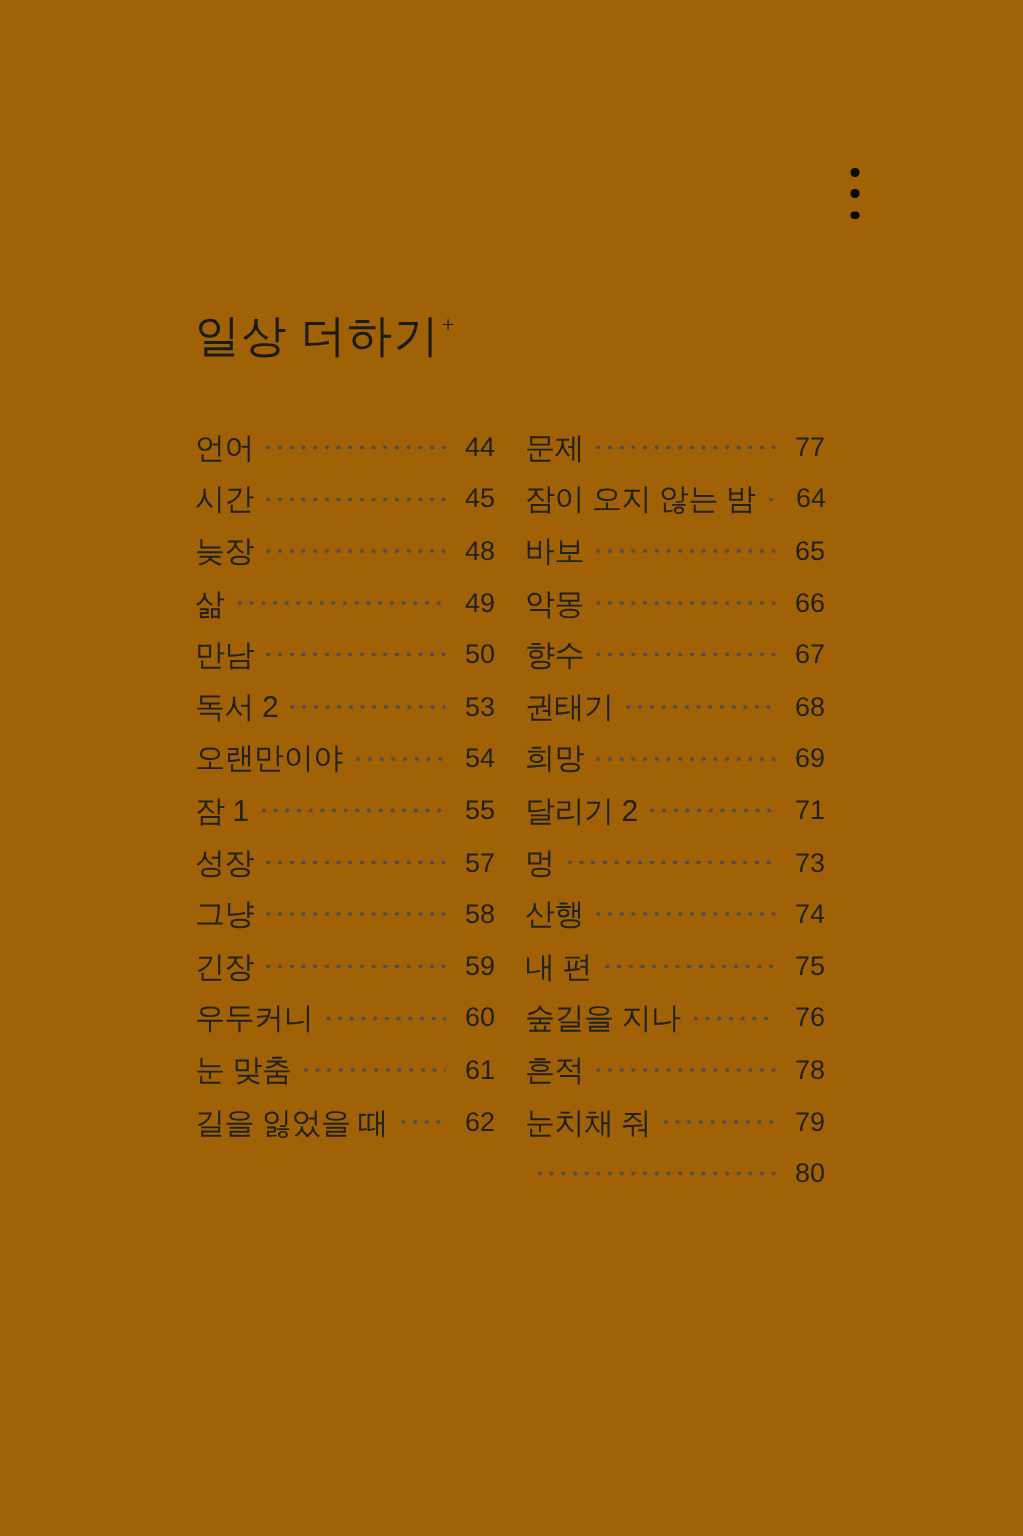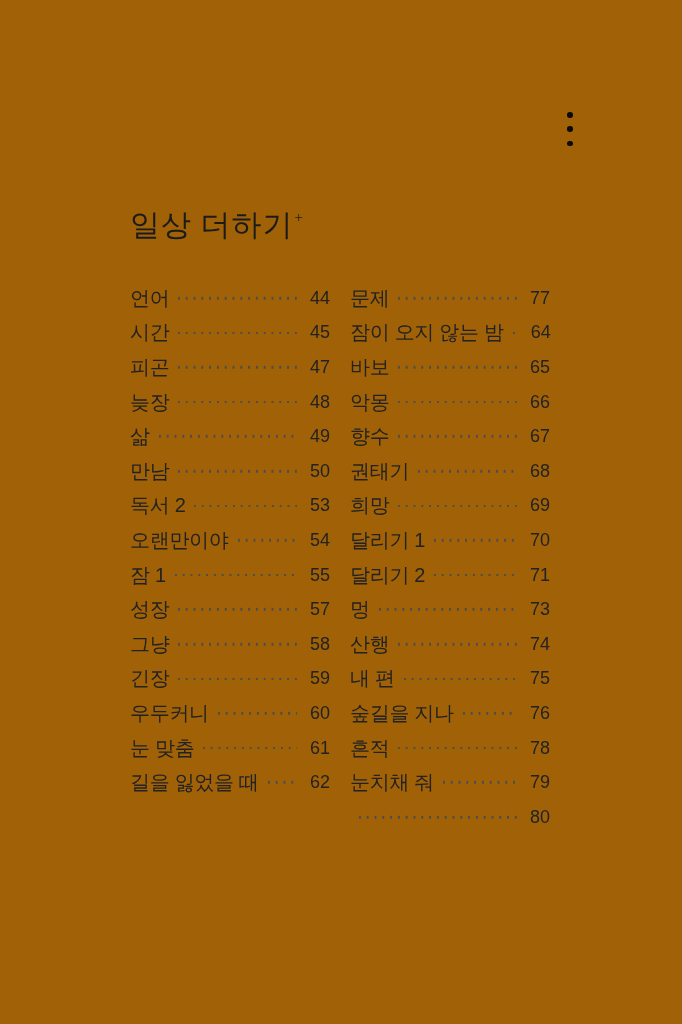--- a/index.html
+++ b/index.html
@@ -122,25 +122,20 @@
           <span class="toc-label">언어</span>
           <span class="toc-leader"></span>
           <span class="toc-page">44</span>
         </div>
         <div class="toc-row">
           <span class="toc-label">시간</span>
           <span class="toc-leader"></span>
           <span class="toc-page">45</span>
         </div>
         <div class="toc-row">
-          <span class="toc-label">피곤</span>
-          <span class="toc-leader"></span>
-          <span class="toc-page">47</span>
-        </div>
-        <div class="toc-row">
           <span class="toc-label">늦장</span>
           <span class="toc-leader"></span>
           <span class="toc-page">48</span>
         </div>
         <div class="toc-row">
           <span class="toc-label">삶</span>
           <span class="toc-leader"></span>
           <span class="toc-page">49</span>
         </div>
         <div class="toc-row">
@@ -224,25 +219,20 @@
           <span class="toc-label">권태기</span>
           <span class="toc-leader"></span>
           <span class="toc-page">68</span>
         </div>
         <div class="toc-row">
           <span class="toc-label">희망</span>
           <span class="toc-leader"></span>
           <span class="toc-page">69</span>
         </div>
         <div class="toc-row">
-          <span class="toc-label">달리기 1</span>
-          <span class="toc-leader"></span>
-          <span class="toc-page">70</span>
-        </div>
-        <div class="toc-row">
           <span class="toc-label">달리기 2</span>
           <span class="toc-leader"></span>
           <span class="toc-page">71</span>
         </div>
         <div class="toc-row">
           <span class="toc-label">멍</span>
           <span class="toc-leader"></span>
           <span class="toc-page">73</span>
         </div>
         <div class="toc-row">

